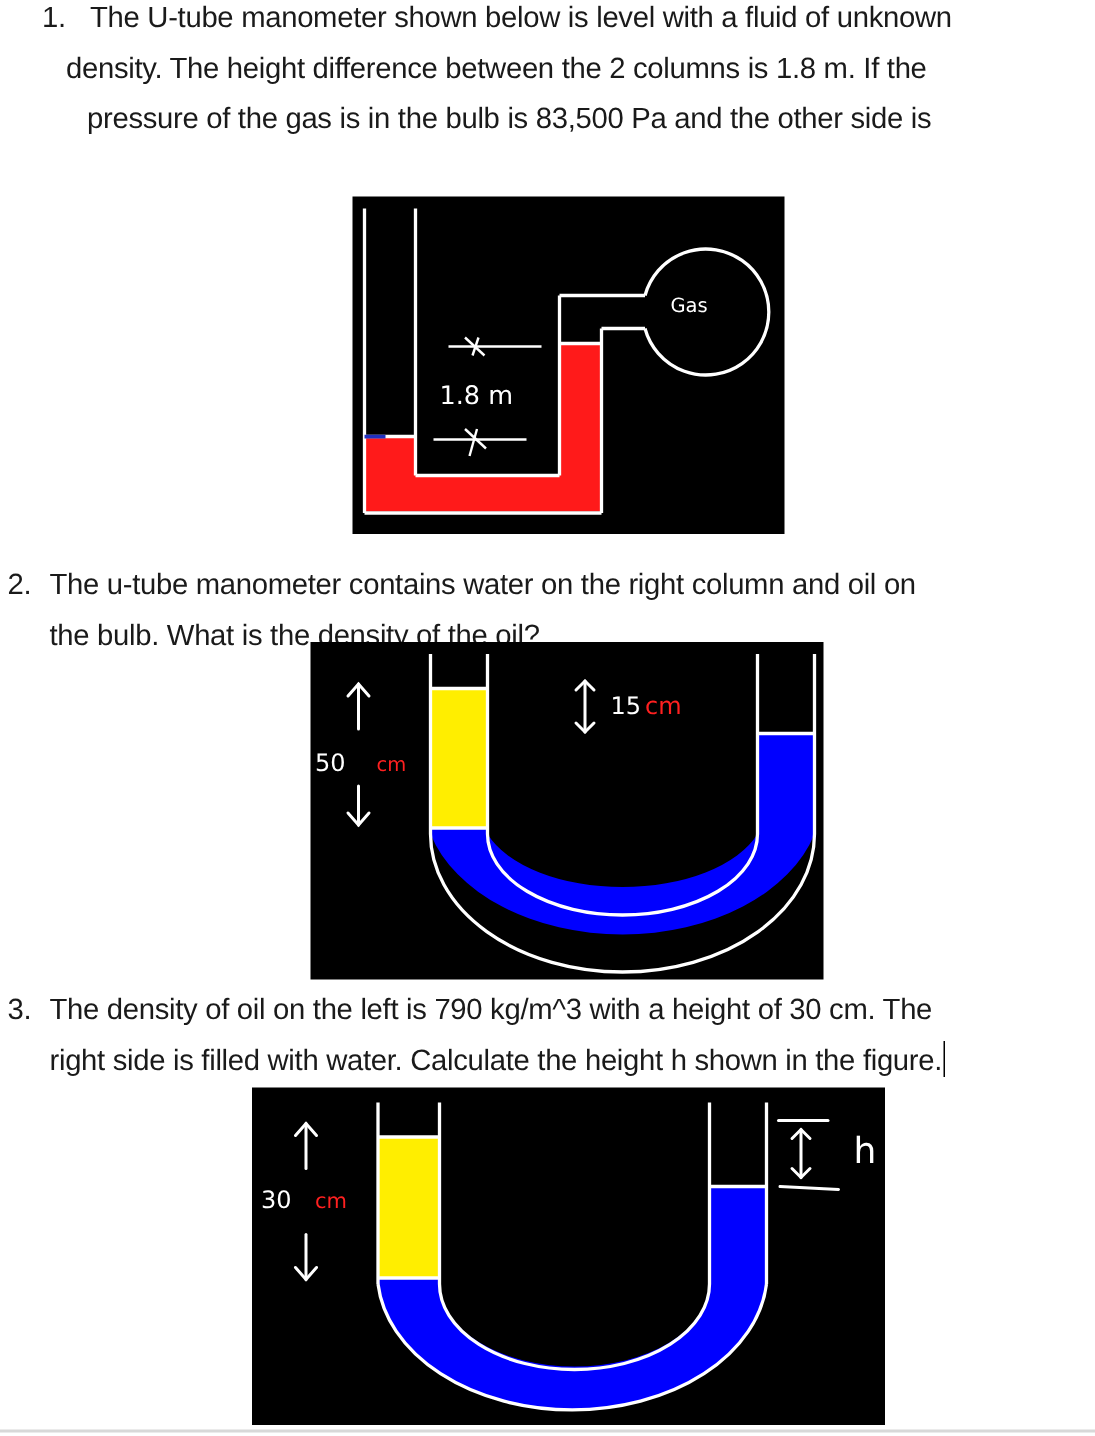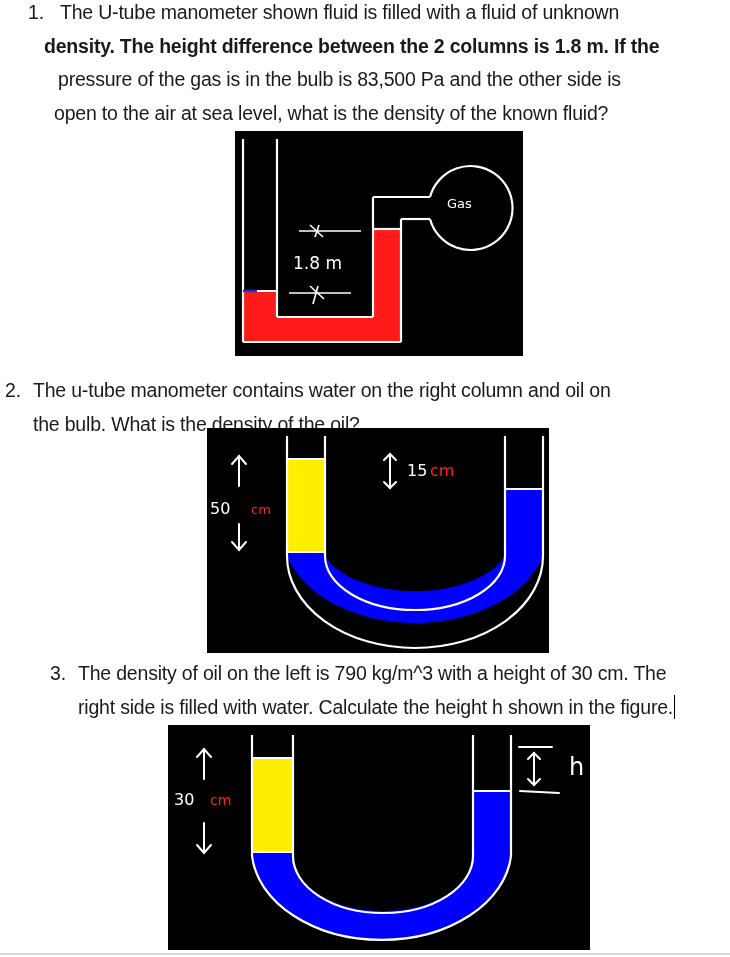--- a/index.html
+++ b/index.html
@@ -17,24 +17,23 @@
     .fig { position: absolute; background: #000; }
     .fig svg { display: block; }
     .hand { font-family: "DejaVu Sans", sans-serif; }
     .caret { display: inline-block; width: 1px; height: 24px; background: #000; vertical-align: -5px; margin-left: 1px; }
     .bottom-rule { position: absolute; left: 0; top: 953px; width: 730px; height: 2px; background: #d8d8d8; }
   </style>
 </head>
 <body>
 
 <div class="q" style="left:28px; top:-4px;">
-  <span class="line"><span class="num">1.</span><span>The U-tube manometer shown fluid is filled with a fluid of unknown</span></span>
-  <span class="line" style="padding-left:16px;font-weight:bold;">density. The height difference between the 2 columns is 1.8 m. If the</span>
+  <span class="line"><span class="num">1.</span><span>The U-tube manometer shown below is level with a fluid of unknown</span></span>
+  <span class="line" style="padding-left:16px;">density. The height difference between the 2 columns is 1.8 m. If the</span>
   <span class="line" style="padding-left:30px;">pressure of the gas is in the bulb is 83,500 Pa and the other side is</span>
-  <span class="line" style="padding-left:26px;">open to the air at sea level, what is the density of the known fluid?</span>
 </div>
 
 <div class="fig" style="left:235px; top:131px; width:288px; height:225px;">
   <svg width="288" height="225" viewBox="0 0 288 225">
 
     <path d="M8 160 L42 160 L42 186 L138 186 L138 98 L165 98 L165 210 L8 210 Z" fill="#ff1a1a"></path>
 
     <g stroke="#fff" stroke-width="2.2" fill="none">
       <line x1="8" y1="8" x2="8" y2="211"></line>
       <line x1="42" y1="8" x2="42" y2="186"></line>
@@ -95,21 +94,21 @@
         <polyline points="177,32 183,26 189,32"></polyline>
         <polyline points="177,54 183,60 189,54"></polyline>
     </g>
     <text class="hand" x="3" y="86" fill="#fff" font-size="16">50</text>
     <text class="hand" x="44" y="86" fill="#ff2020" font-size="13">cm</text>
     <text class="hand" x="200" y="48" fill="#fff" font-size="16">15</text>
     <text class="hand" x="223" y="48" fill="#ff2020" font-size="16">cm</text>
   </svg>
 </div>
 
-<div class="q" style="left:5px; top:657px;margin-left:45px;">
+<div class="q" style="left:5px; top:657px;">
   <span class="line"><span class="num" style="width:28px;">3.</span><span>The density of oil on the left is 790 kg/m^3 with a height of 30 cm. The</span></span>
   <span class="line" style="padding-left:28px;"><span>right side is filled with water. Calculate the height h shown in the figure.</span><span class="caret"></span></span>
 </div>
 
 <div class="fig" style="left:168px; top:725px; width:422px; height:225px;">
   <svg width="422" height="225" viewBox="0 0 422 225">
     <path d="M84 127 L125 127 L125 131 A90 55 0 0 0 305 131 L305 66 L343 66 L343 131 A130 92 0 0 1 84 131 Z" fill="#0000ff"></path>
     <rect x="84" y="33" width="41" height="94" fill="#ffee00"></rect>
     <g stroke="#fff" stroke-width="2.2" fill="none">
       <line x1="84" y1="10" x2="84" y2="131"></line>

